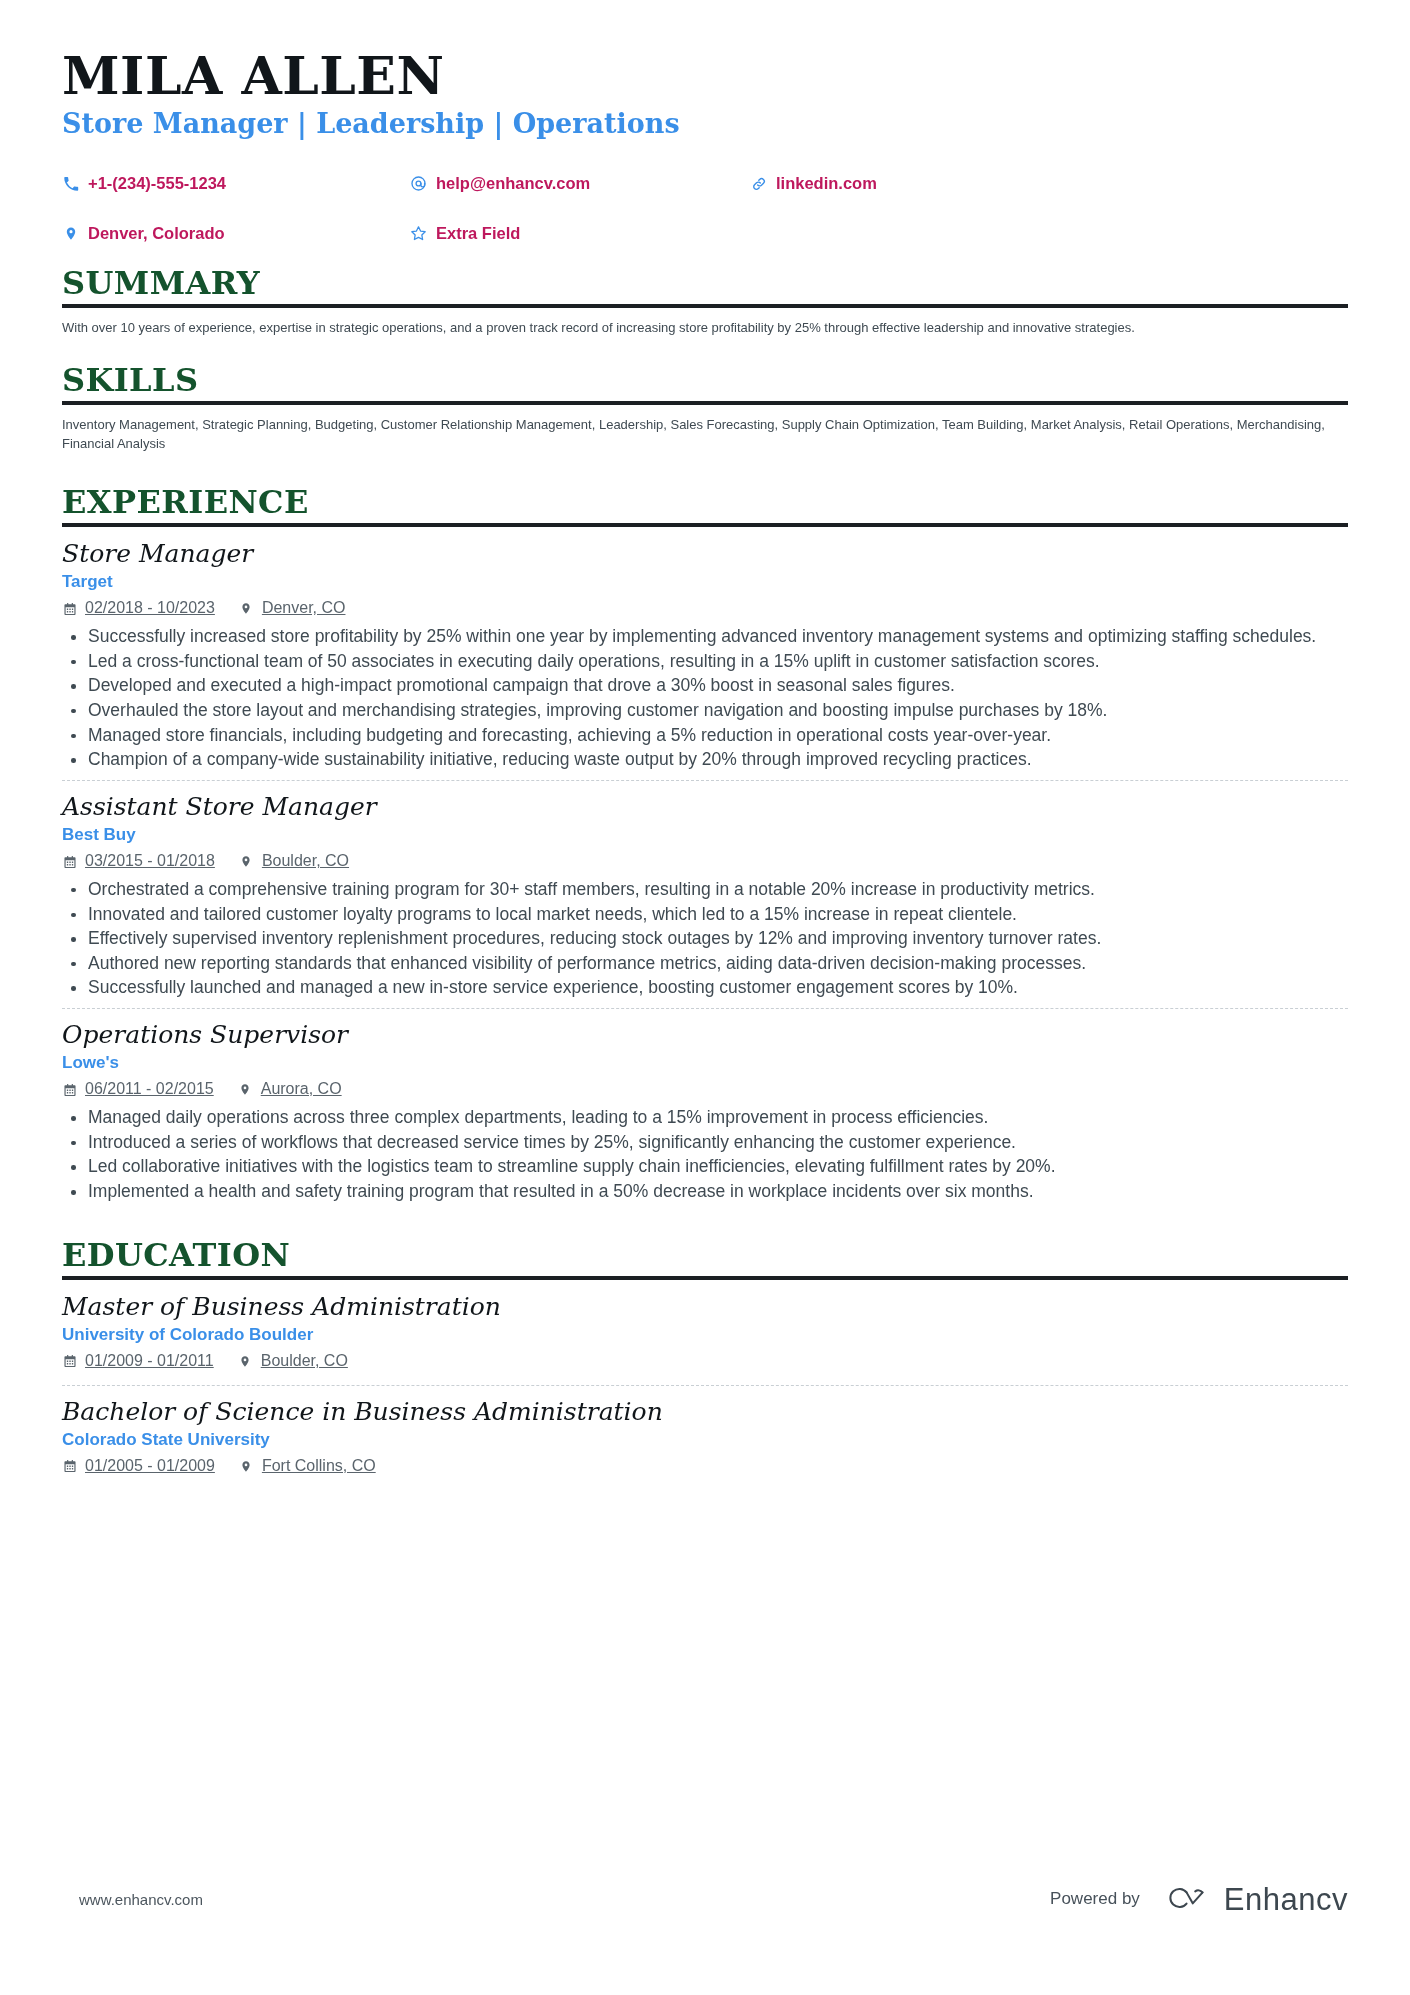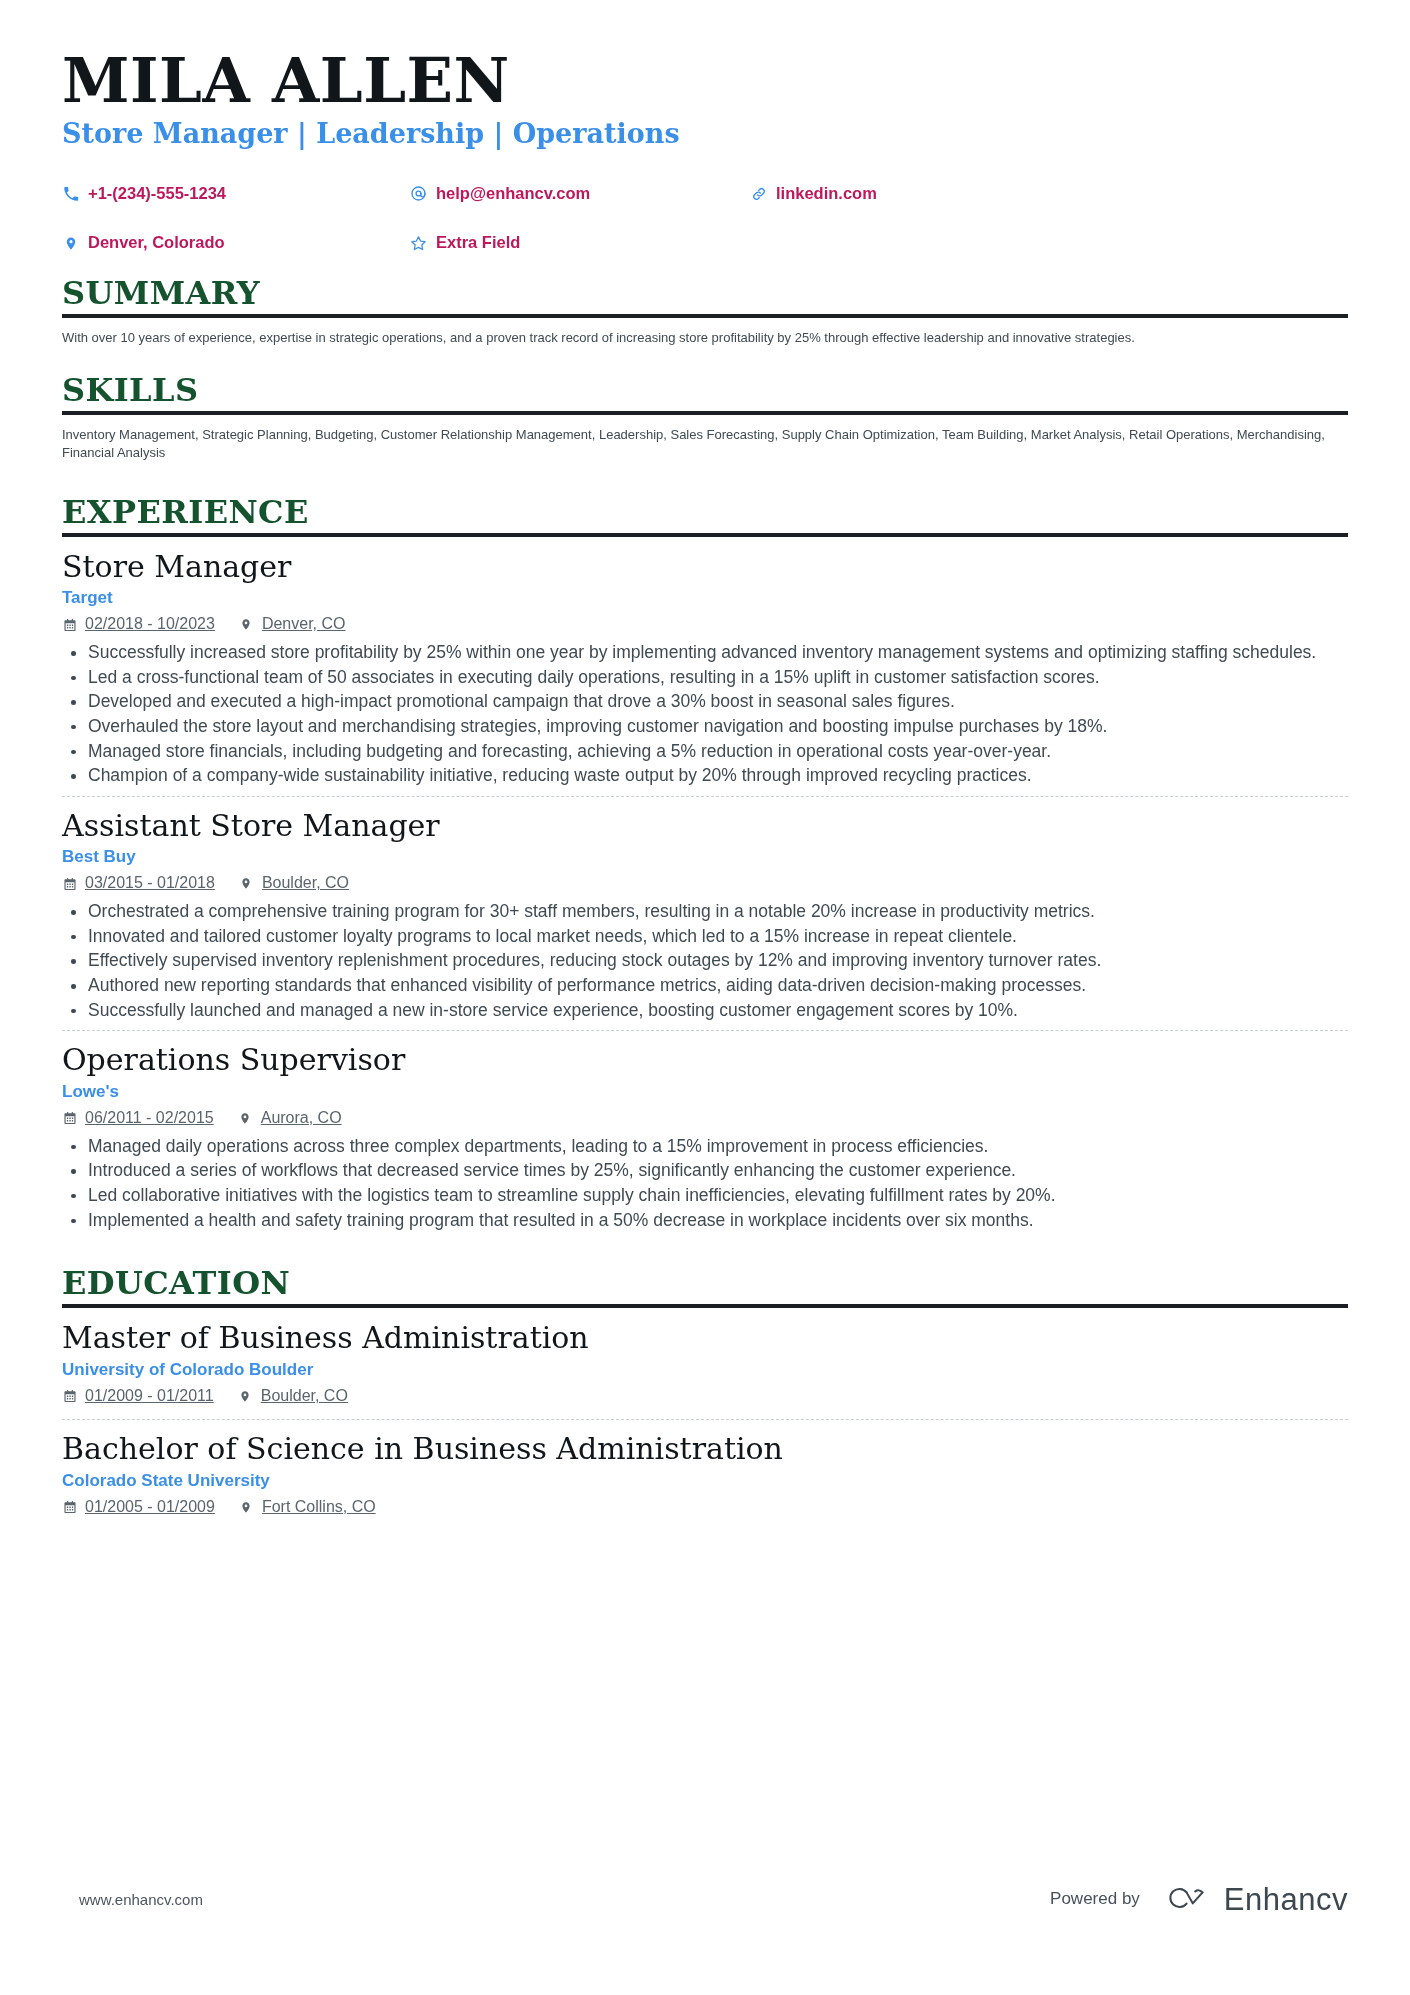--- a/index.html
+++ b/index.html
@@ -20,21 +20,21 @@
     width: 1410px;
     min-height: 1995px;
     background: #ffffff;
     padding: 48px 62px 0 62px;
   }
 
   
   .name {
     font-family: "DejaVu Serif", "Liberation Serif", serif;
     font-weight: bold;
-    font-size: 61px;
+    font-size: 52px;
     line-height: 1.08;
     letter-spacing: 0.5px;
     color: #11161a;
     margin-bottom: 4px;
   }
 
   .headline {
     font-family: "DejaVu Serif", "Liberation Serif", serif;
     font-weight: bold;
     font-size: 27px;
@@ -103,25 +103,26 @@
   
   .entry { padding-bottom: 7px; }
 
   .entry + .entry {
     border-top: 1px dashed #c9cfd4;
     padding-top: 10px;
   }
 
   .entry-title {
     font-family: "DejaVu Serif", "Liberation Serif", serif;
-    font-size: 30px;
+    font-size: 25px;
     font-weight: normal;
     color: #11161a;
     line-height: 1.25;
     margin-bottom: 2px;
+    font-style: italic;
   }
 
   .entry-org {
     font-size: 17px;
     font-weight: bold;
     color: #3a8fe8;
     line-height: 1.3;
     margin-bottom: 5px;
   }
 

